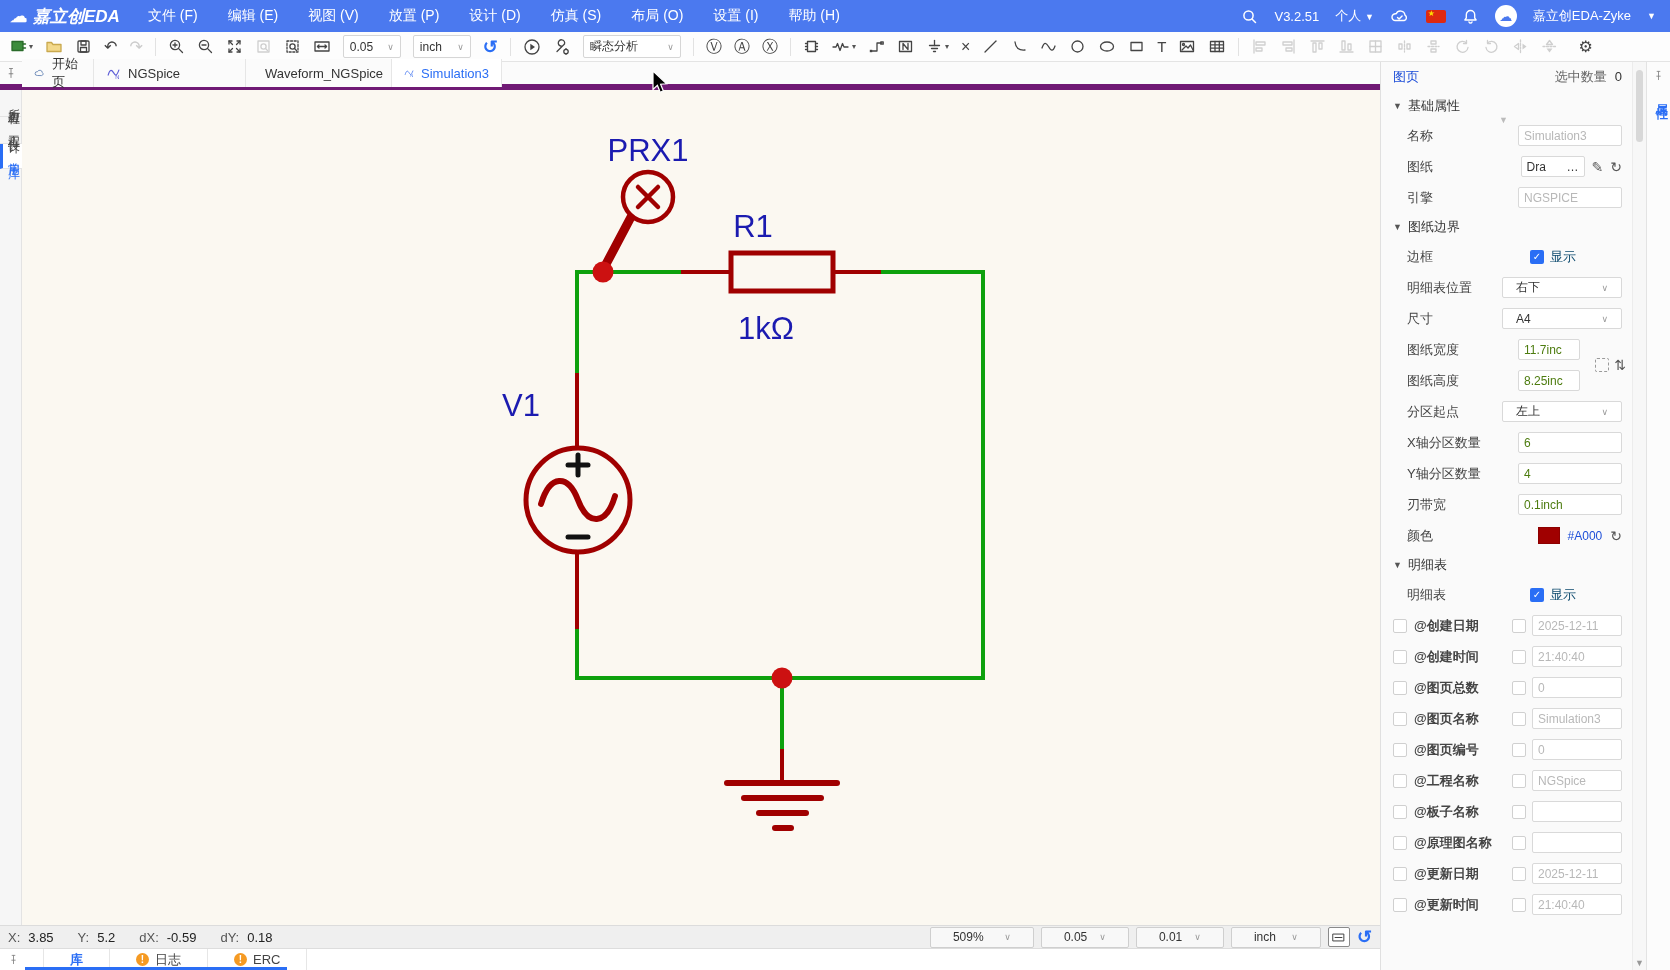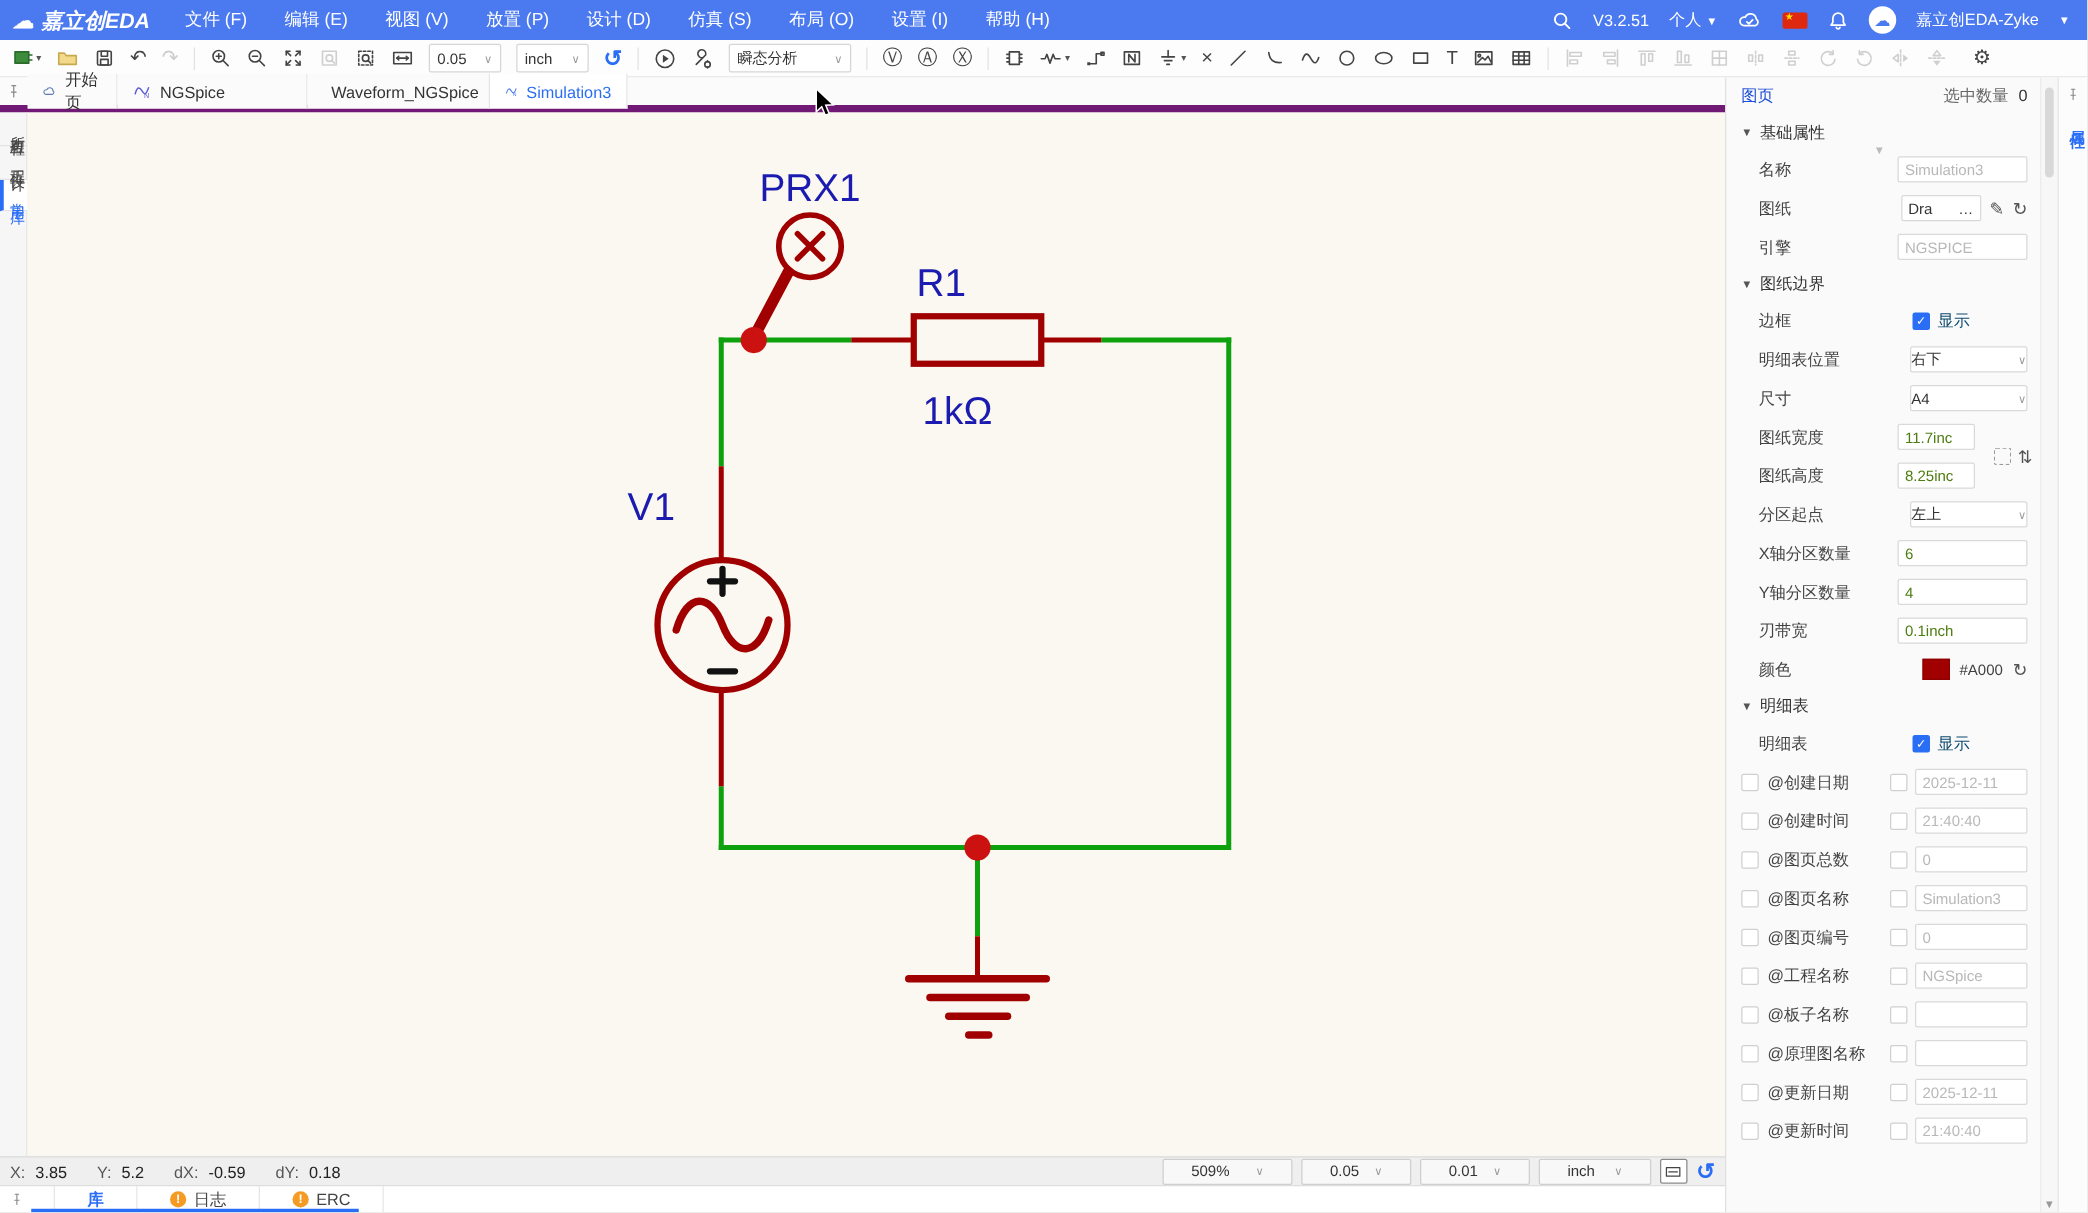--- a/index.html
+++ b/index.html
@@ -76,34 +76,34 @@
   .sel-count b{color:#333;margin-left:8px;font-weight:normal;}
   .psec{height:28px;display:flex;align-items:center;gap:6px;padding-left:12px;color:#333;}
   .psec .tri{font-size:9px;color:#555;}
   .prow{height:31px;display:flex;align-items:center;padding:0 10px 0 26px;box-sizing:border-box;}
   .plabel{flex:1;color:#444;}
   .pinput{width:92px;height:19px;border:1px solid #d9d9d9;border-radius:2px;background:#fff;font-size:12px;
           padding:0 5px;display:flex;align-items:center;color:#4d7c0f;flex:none;}
   .pinput.sm{width:50px;}
   .pinput.muted{color:#b8b8b8;}
   .pselect{width:92px;height:19px;border:1px solid #d9d9d9;border-radius:2px;background:#fff;font-size:12px;
-           padding:0 0;display:flex;align-items:center;justify-content:space-between;color:#333;flex:none;}
+           padding:0 13px;display:flex;align-items:center;justify-content:space-between;color:#333;flex:none;}
   .pselect .caret{font-size:9px;color:#999;}
   .chk{width:14px;height:14px;border-radius:2px;flex:none;display:flex;align-items:center;justify-content:center;box-sizing:border-box;}
   .chk.on{background:var(--accent-blue);color:#fff;font-size:10px;}
   .chk.off{border:1px solid #d0d0d0;background:#fff;}
   .chklab{margin-left:6px;color:#0c4a6e;}
   .prow.dual{padding-left:12px;gap:0;}
-  .prow.dual .plabel{margin-left:7px;}
+  .prow.dual .plabel{margin-left:7px;font-weight:bold;}
   .prow.dual .pinput{width:78px;margin-left:6px;}
   .pico{color:#555;font-size:14px;margin-left:7px;flex:none;}
   .sheetbtn{width:52px;height:19px;border:1px solid #d9d9d9;border-radius:2px;background:#fff;font-size:12px;color:#333;
             display:flex;align-items:center;justify-content:space-between;padding:0 5px;flex:none;}
   .swatch{width:20px;height:15px;background:var(--component-red);border:1px solid #8d0000;flex:none;}
-  .colortxt{margin:0 8px;color:#404040;font-size:12px;flex:none;}
+  .colortxt{margin:0 8px;color:#1d4ed8;font-size:12px;flex:none;}
   .rel{position:relative;}
   .wh-icons{position:absolute;right:6px;top:50%;transform:translateY(-50%);display:flex;align-items:center;gap:5px;}
   .sync-sq{width:12px;height:12px;border:1px dashed #9a9a9a;border-radius:2px;}
   .stray-caret{position:absolute;left:118px;top:53px;font-size:9px;color:#bbb;}
   
   .scrollstrip{position:absolute;left:1632px;top:62px;width:14px;height:908px;background:#f7f7f7;border-left:1px solid #ececec;box-sizing:border-box;}
   .thumb{position:absolute;left:3px;top:8px;width:7px;height:72px;border-radius:4px;background:#d8d8d8;}
   .scroll-caret{position:absolute;left:2px;bottom:2px;font-size:9px;color:#999;}
   .rightstrip{position:absolute;left:1646px;top:62px;width:24px;height:908px;background:#fcfcfc;border-left:1px solid #e3e3e3;box-sizing:border-box;}
   .vtab-props{writing-mode:vertical-rl;text-orientation:upright;color:var(--accent-blue);font-size:12px;font-weight:bold;

